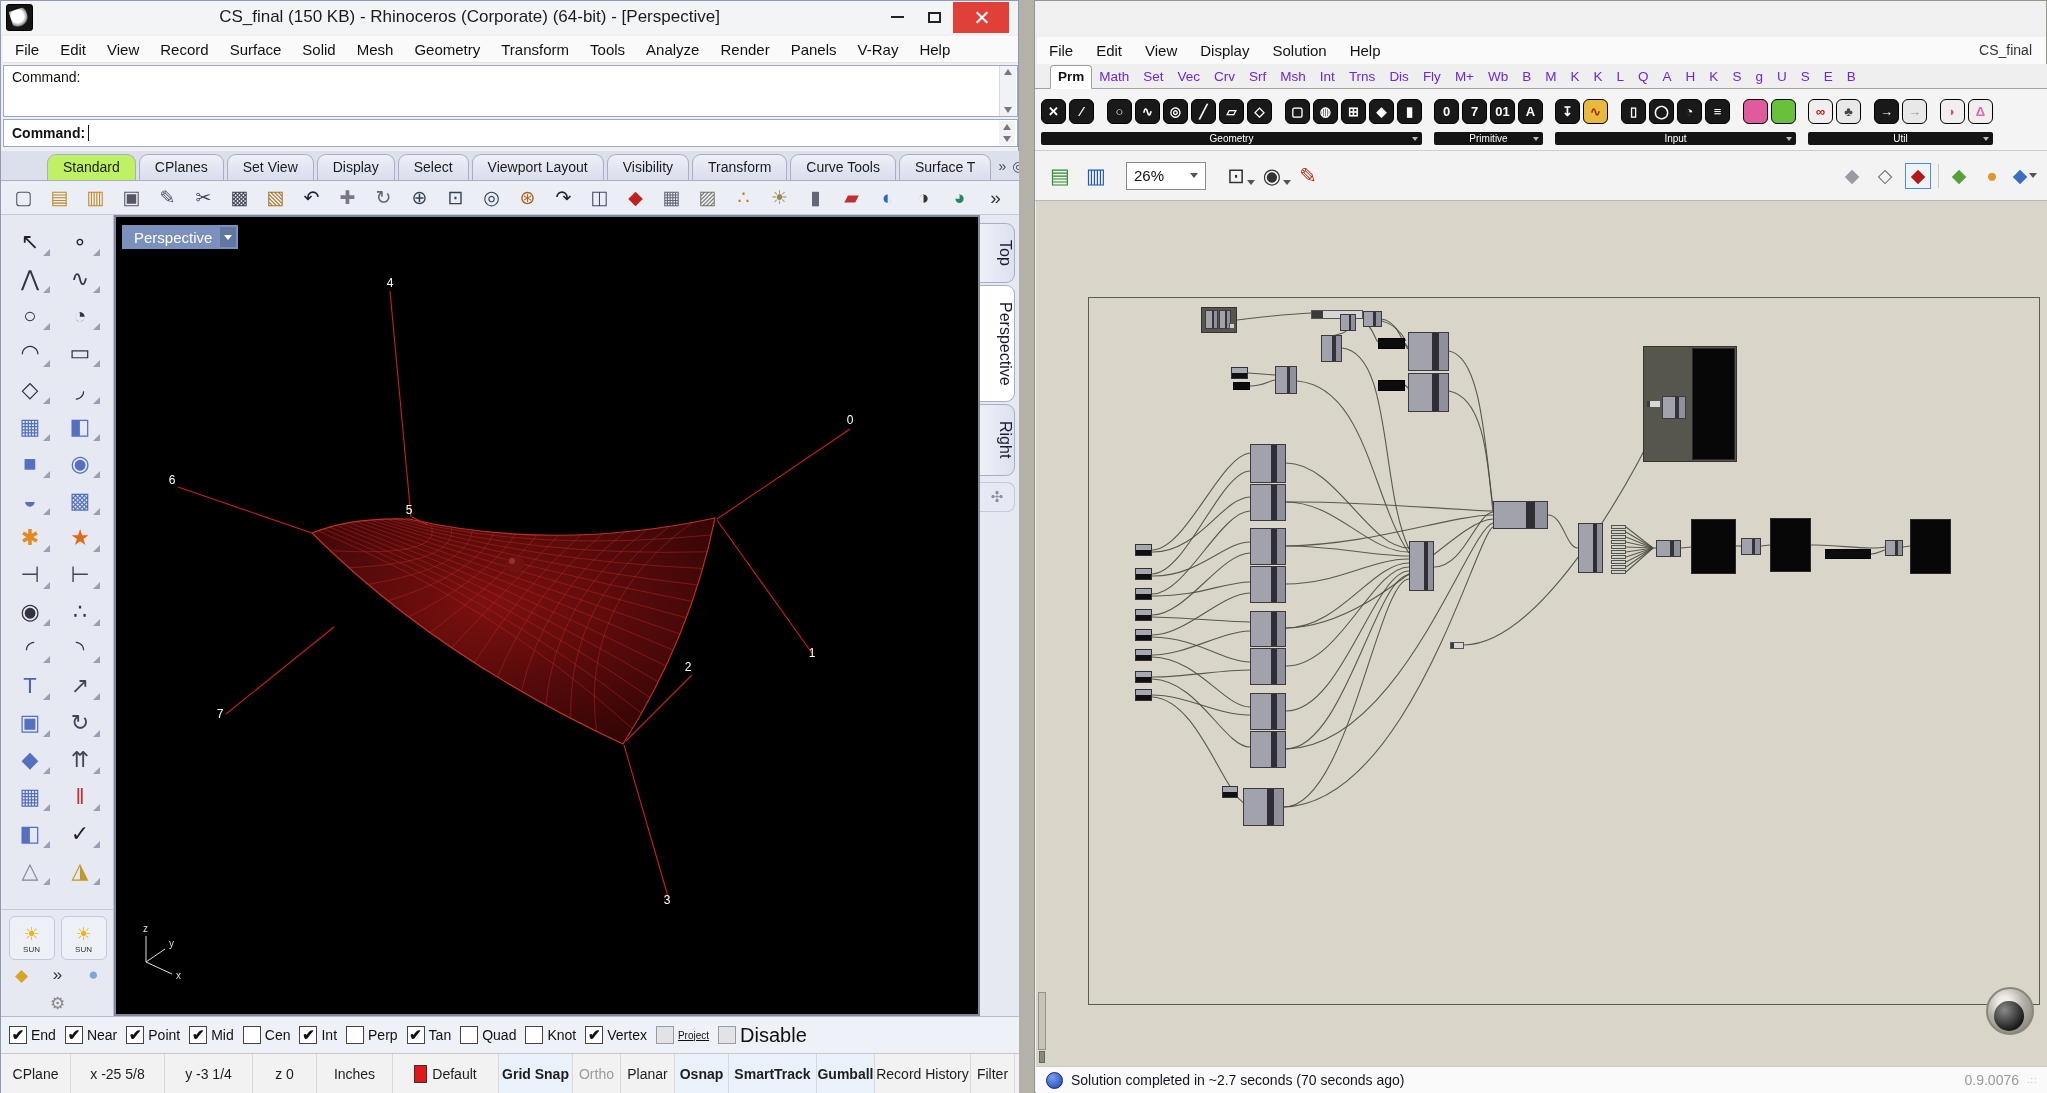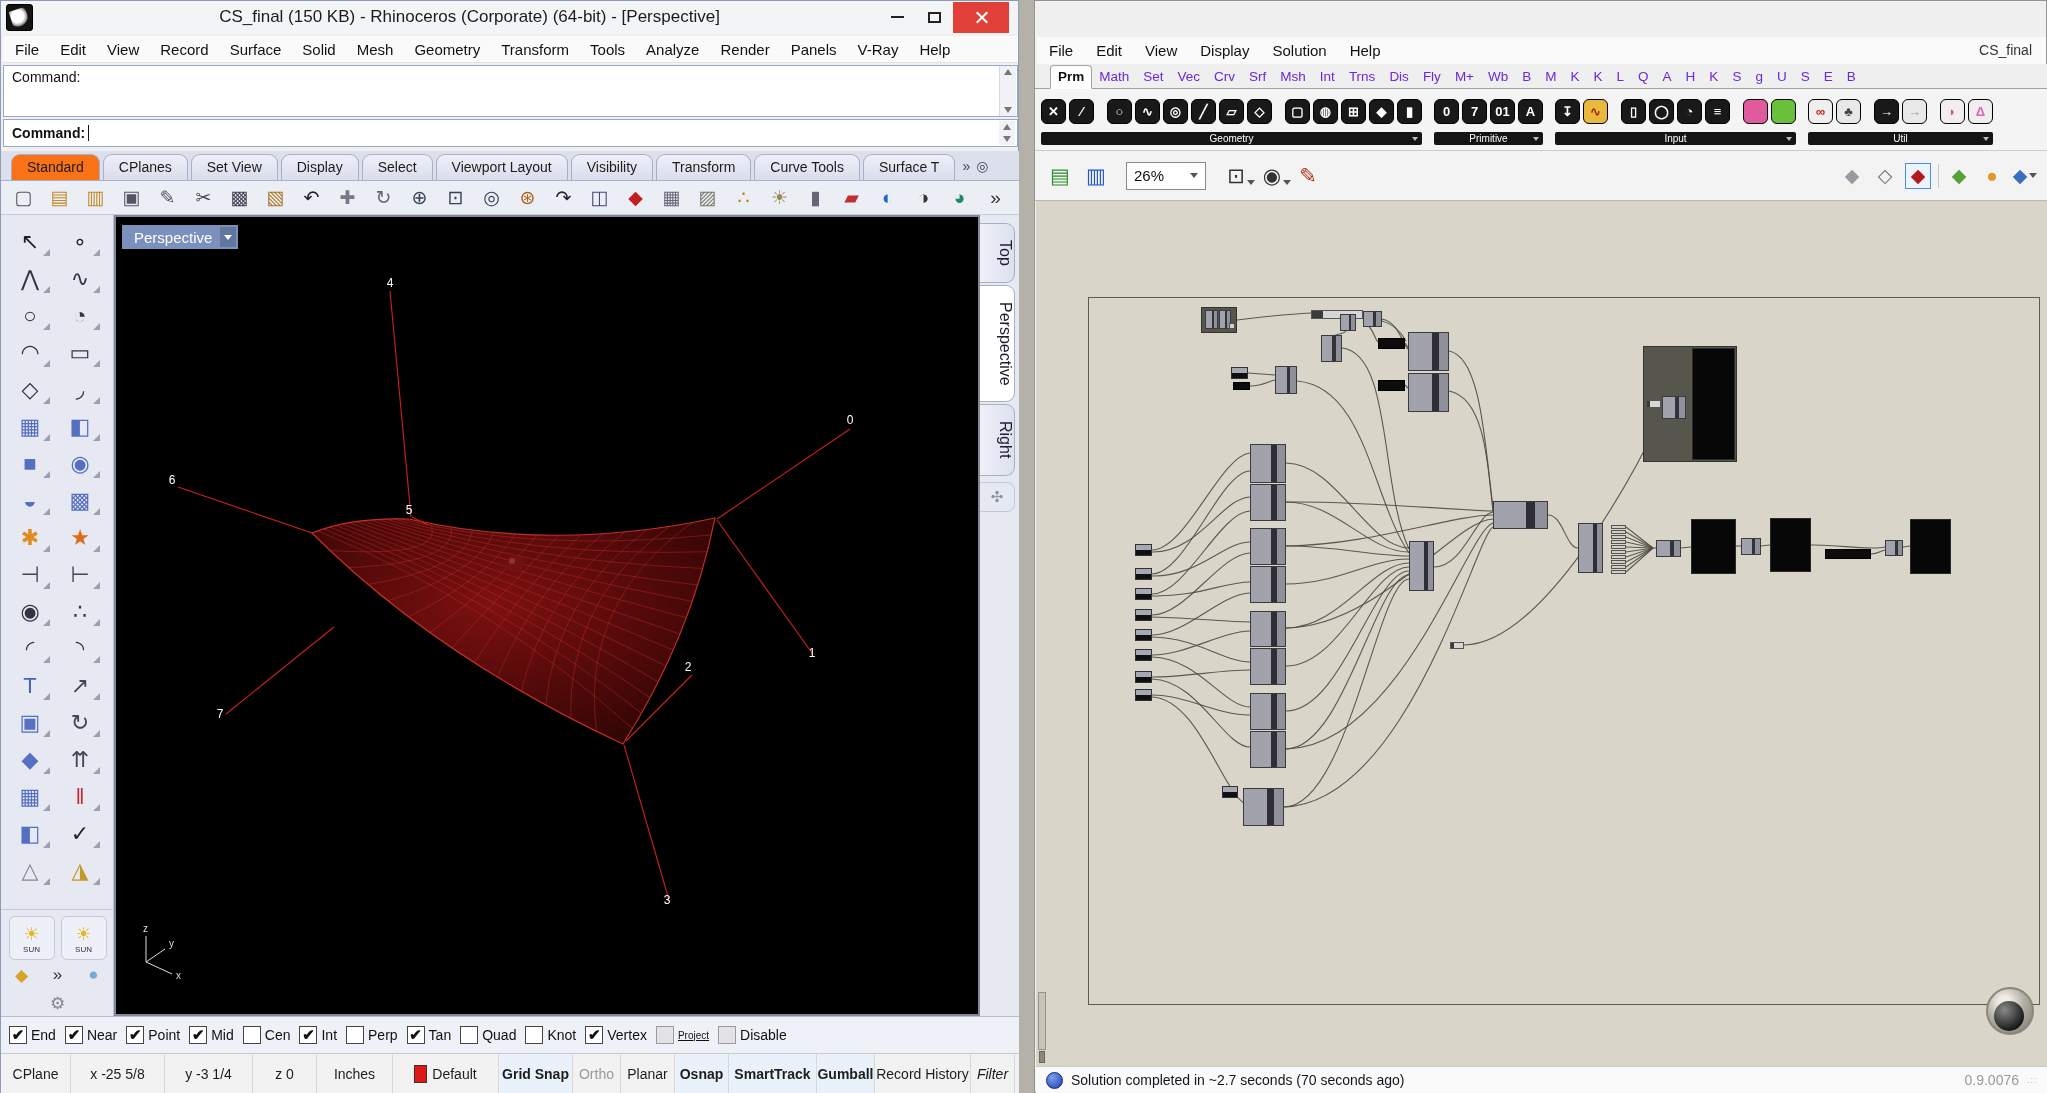--- a/index.html
+++ b/index.html
@@ -25,21 +25,21 @@
 .menu-item{white-space:nowrap;}
 #cmd-history{position:absolute;left:2px;top:64px;width:1015px;height:52px;background:#fff;border:1px solid #9aa8c8;font-size:14px;color:#111;padding:3px 8px;}
 #cmd-scroll{position:absolute;right:1px;top:0;width:17px;height:100%;background:#f1f2f6;border-left:1px solid #d5d9e6;display:flex;flex-direction:column;justify-content:space-between;align-items:center;padding:3px 0;}
 .tri-up{width:0;height:0;border-left:4px solid transparent;border-right:4px solid transparent;border-bottom:6px solid #777;}
 .tri-down{width:0;height:0;border-left:4px solid transparent;border-right:4px solid transparent;border-top:6px solid #777;}
 #cmd-input{position:absolute;left:2px;top:118px;width:1015px;height:28px;background:#fff;border:1px solid #9aa8c8;font-size:14px;font-weight:bold;color:#111;padding:4px 8px;display:flex;align-items:center;}
 .caret{display:inline-block;width:1px;height:16px;background:#111;margin-left:3px;}
 #cmd-spin{position:absolute;right:2px;top:1px;width:16px;height:24px;display:flex;flex-direction:column;justify-content:space-around;align-items:center;background:#f1f2f6;}
 #rhino-tabbar{position:absolute;left:0;top:150px;width:1019px;height:30px;background:#dcdfec;border-bottom:1px solid #aab0c4;display:flex;align-items:flex-end;padding-left:10px;}
 .r-tab{height:26px;padding:4px 15px 3px 15px;font-size:14px;color:#1c1c1c;background:linear-gradient(#eef0f8,#d9ddec);border:1px solid #a8aec4;border-bottom:none;border-radius:9px 9px 0 0;margin-right:3px;white-space:nowrap;}
-.r-tab.active{background:#f97316;}
+.r-tab.active{background:#bef264;margin-left:36px;}
 .tab-extra{margin:0 2px 6px 4px;font-size:14px;color:#445;}
 #rhino-iconbar{position:absolute;left:0;top:180px;width:1019px;height:34px;background:#eceef6;border-bottom:1px solid #c6cbdc;display:flex;align-items:center;padding-left:8px;gap:7px;}
 .tb-icon{width:29px;height:27px;display:flex;align-items:center;justify-content:center;font-size:19px;}
 #palette{position:absolute;left:0;top:214px;width:113px;height:801px;background:#e6e8f2;border-right:1px solid #b9bfd2;}
 #palette-grid{display:grid;grid-template-columns:50px 50px;justify-content:center;row-gap:4px;padding-top:10px;}
 .pal-icon{width:46px;height:33px;display:flex;align-items:center;justify-content:center;font-size:22px;position:relative;}
 .pal-icon::after{content:"";position:absolute;right:3px;bottom:2px;width:0;height:0;border-left:7px solid transparent;border-bottom:7px solid #9aa0b4;}
 #palette-sun{position:absolute;left:0;top:694px;width:113px;height:107px;border-top:1px solid #c3c8da;padding-top:6px;display:flex;flex-wrap:wrap;justify-content:center;gap:2px 6px;}
 .sun-tile{width:46px;height:44px;background:#eef0f8;border:1px solid #c3c8da;border-radius:6px;display:flex;flex-direction:column;align-items:center;justify-content:center;font-size:18px;color:#e8b520;}
 .sun-tile .lbl{font-size:8px;color:#333;}
@@ -377,21 +377,21 @@
       <div class="os-item">
         <div class="os-box checked"></div>
         <div style="font-size: 14px;">Vertex</div>
       </div>
       <div class="os-item">
         <div class="os-box dim"></div>
         <div style="font-size: 10px; text-decoration: underline;">Project</div>
       </div>
       <div class="os-item">
         <div class="os-box dim"></div>
-        <div style="font-size: 14px;">Disable</div>
+        <div style="font-size: 20px;">Disable</div>
       </div>
     </div>
   <div id="rhino-status">
       <div class="st-seg" style="width: 70px;">
         <div>CPlane</div>
       </div>
       <div class="st-seg" style="width: 94px;">
         <div>x -25 5/8</div>
       </div>
       <div class="st-seg" style="width: 88px;">
@@ -421,21 +421,21 @@
       </div>
       <div class="st-seg bold" style="width: 88px;">
         <div>SmartTrack</div>
       </div>
       <div class="st-seg bold" style="width: 58px;">
         <div>Gumball</div>
       </div>
       <div class="st-seg" style="width: 96px;">
         <div>Record History</div>
       </div>
-      <div class="st-seg" style="width: 44px; font-style: italic;">
+      <div class="st-seg" style="width: 44px;">
         <div>Filter</div>
       </div>
     </div>
 </div>
 
 <div id="gap-strip"></div>
 
 <div id="gh">
   <div id="gh-menubar">
       <div class="menu-item">File</div>

